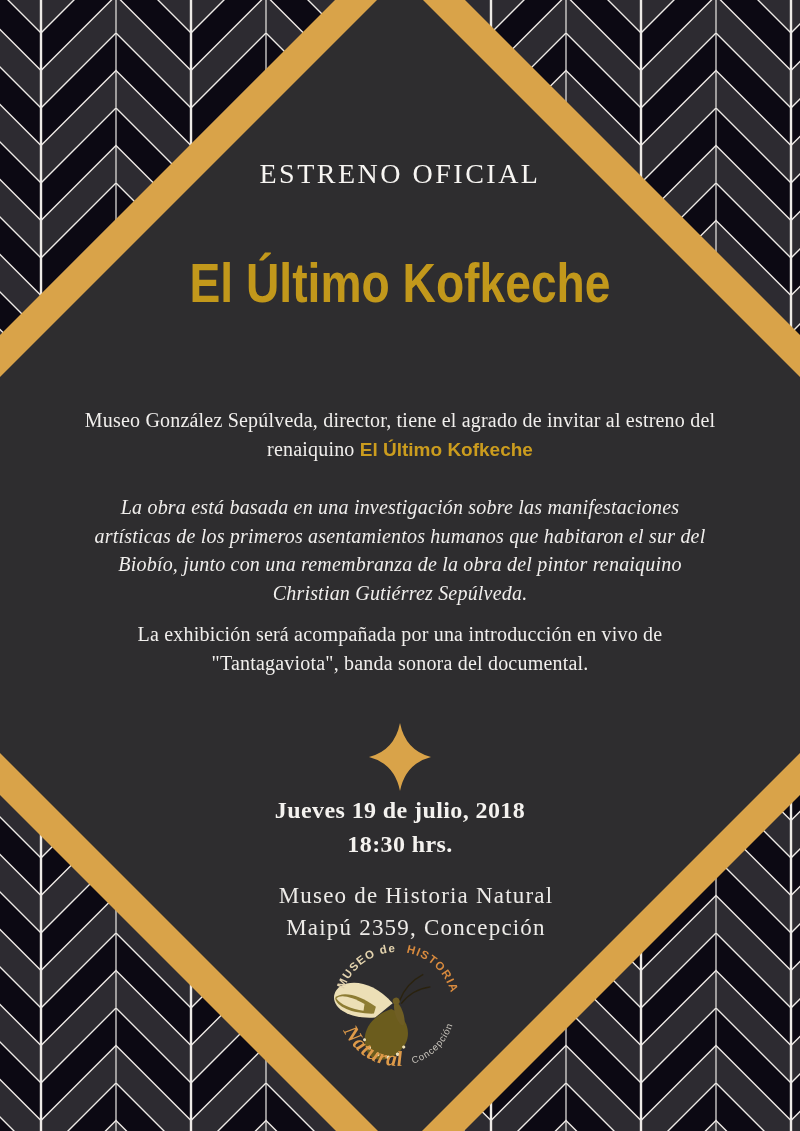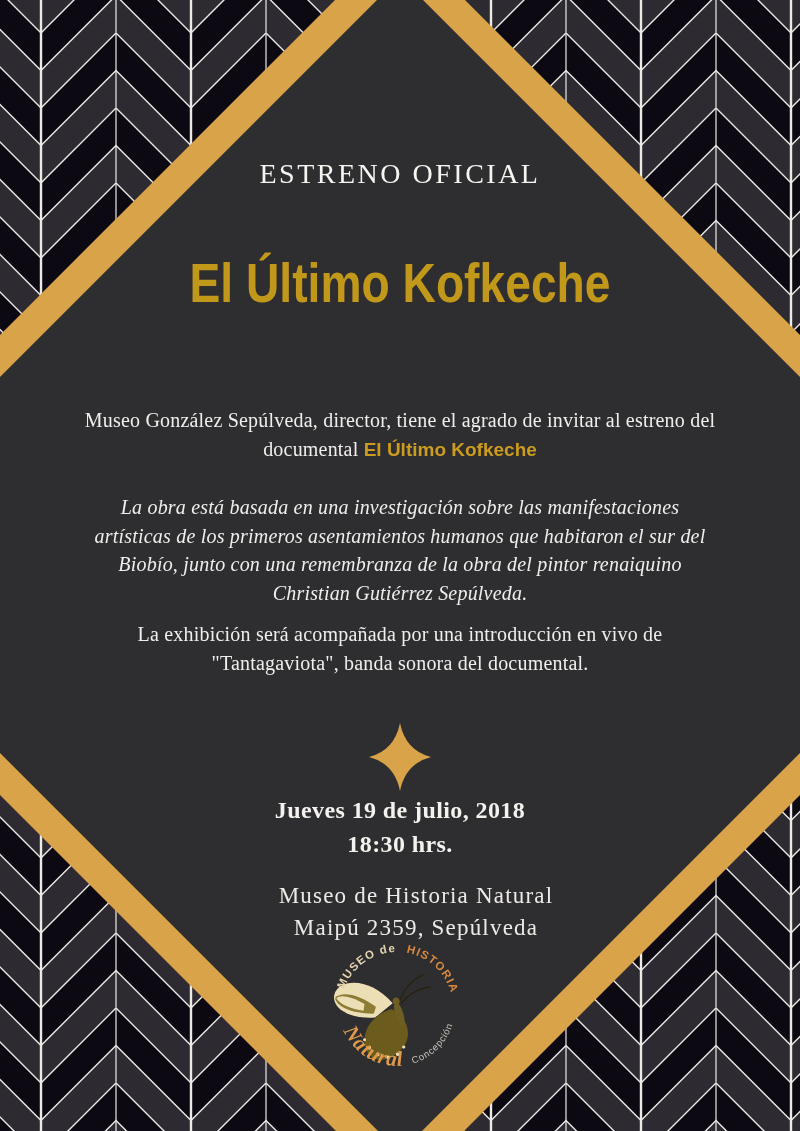--- a/index.html
+++ b/index.html
@@ -69,21 +69,21 @@
     <polygon points="400,-65 1030,565 400,1195 -230,565" fill="#d9a349"></polygon>
     <polygon points="400,-23 988,565 400,1153 -188,565" fill="#2e2d2f"></polygon>
   </svg>
 
   <div class="layer kicker">ESTRENO OFICIAL</div>
 
   <h1 class="layer title">El Último Kofkeche</h1>
 
   <div class="layer para p1">
     <span>Museo González Sepúlveda, director, tiene el agrado de invitar al estreno del</span><br>
-    <span>documental </span><span class="gold-inline">El Último Kofkeche</span>
+    <span>renaiquino </span><span class="gold-inline">El Último Kofkeche</span>
   </div>
 
   <div class="layer para p2">
     <div>La obra está basada en una investigación sobre las manifestaciones</div>
     <div>artísticas de los primeros asentamientos humanos que habitaron el sur del</div>
     <div>Biobío, junto con una remembranza de la obra del pintor renaiquino</div>
     <div>Christian Gutiérrez Sepúlveda.</div>
   </div>
 
   <div class="layer para p3">
@@ -97,21 +97,21 @@
     </svg>
   </div>
 
   <div class="layer schedule">
     <div>Jueves 19 de julio, 2018</div>
     <div>18:30 hrs.</div>
   </div>
 
   <div class="layer venue">
     <div>Museo de Historia Natural</div>
-    <div>Maipú 2359, Sepúlveda</div>
+    <div>Maipú 2359, Concepción</div>
   </div>
 
   <div class="logo">
     <svg viewBox="0 0 180 140" xmlns="http://www.w3.org/2000/svg">
       <defs>
         <path id="arcTop" d="M 32.9,49.5 A 56,56 0 0 1 141.1,49.5" fill="none"></path>
         <path id="arcBottom" d="M 31,79 A 58,58 0 0 0 143,79" fill="none"></path>
       </defs>
 
       <g transform="translate(88,66) rotate(-18)">

